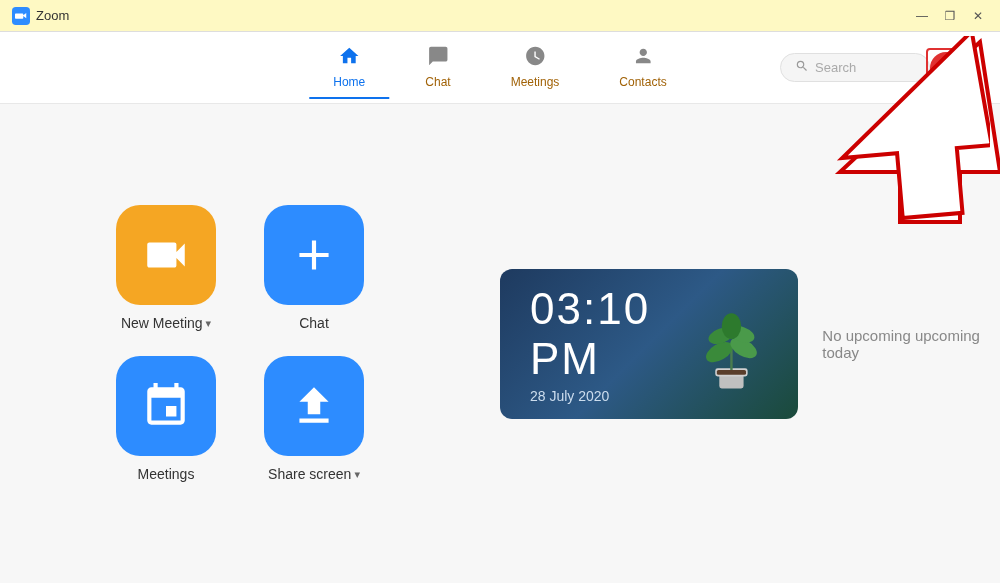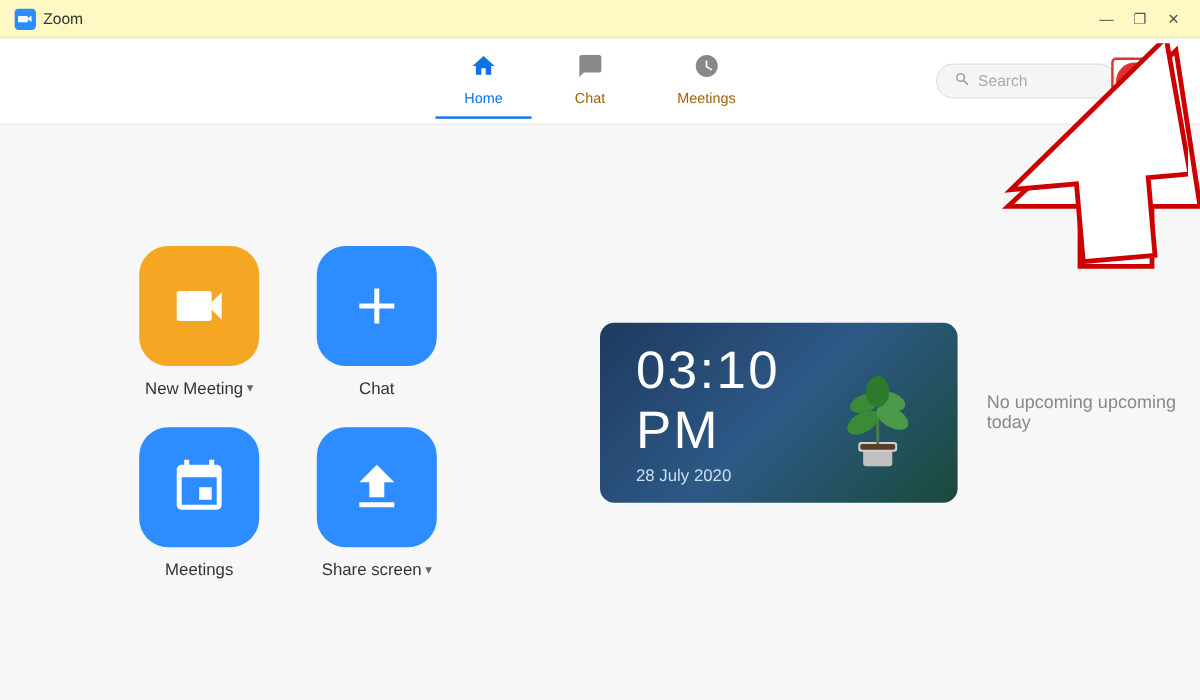--- a/index.html
+++ b/index.html
@@ -314,20 +314,28 @@
 
     <div class="nav-tab">
       <span class="nav-tab-icon">
         <svg width="22" height="22" viewBox="0 0 24 24" fill="#888">
             <path d="M12 2C6.48 2 2 6.48 2 12s4.48 10 10 10 10-4.48 10-10S17.52 2 12 2zm.5 5v5.25l4.5 2.67-.75 1.23L11 13V7h1.5z"></path>
           </svg>
       </span>
       <span>Meetings</span>
     </div>
 
+    <div class="nav-tab">
+      <span class="nav-tab-icon">
+        <svg width="22" height="22" viewBox="0 0 24 24" fill="#888">
+            <path d="M12 12c2.21 0 4-1.79 4-4s-1.79-4-4-4-4 1.79-4 4 1.79 4 4 4zm0 2c-2.67 0-8 1.34-8 4v2h16v-2c0-2.66-5.33-4-8-4z"></path>
+          </svg>
+      </span>
+      <span>Contacts</span>
+    </div>
   </div>
 
   <div class="nav-right">
     <div class="search-box">
       <span class="search-icon-svg">
         <svg width="14" height="14" viewBox="0 0 24 24" fill="#999">
             <path d="M15.5 14h-.79l-.28-.27A6.471 6.471 0 0016 9.5 6.5 6.5 0 109.5 16c1.61 0 3.09-.59 4.23-1.57l.27.28v.79l5 4.99L20.49 19l-4.99-5zm-6 0C7.01 14 5 11.99 5 9.5S7.01 5 9.5 5 14 7.01 14 9.5 11.99 14 9.5 14z"></path>
           </svg>
       </span>
       <span class="search-input-text">Search</span>

